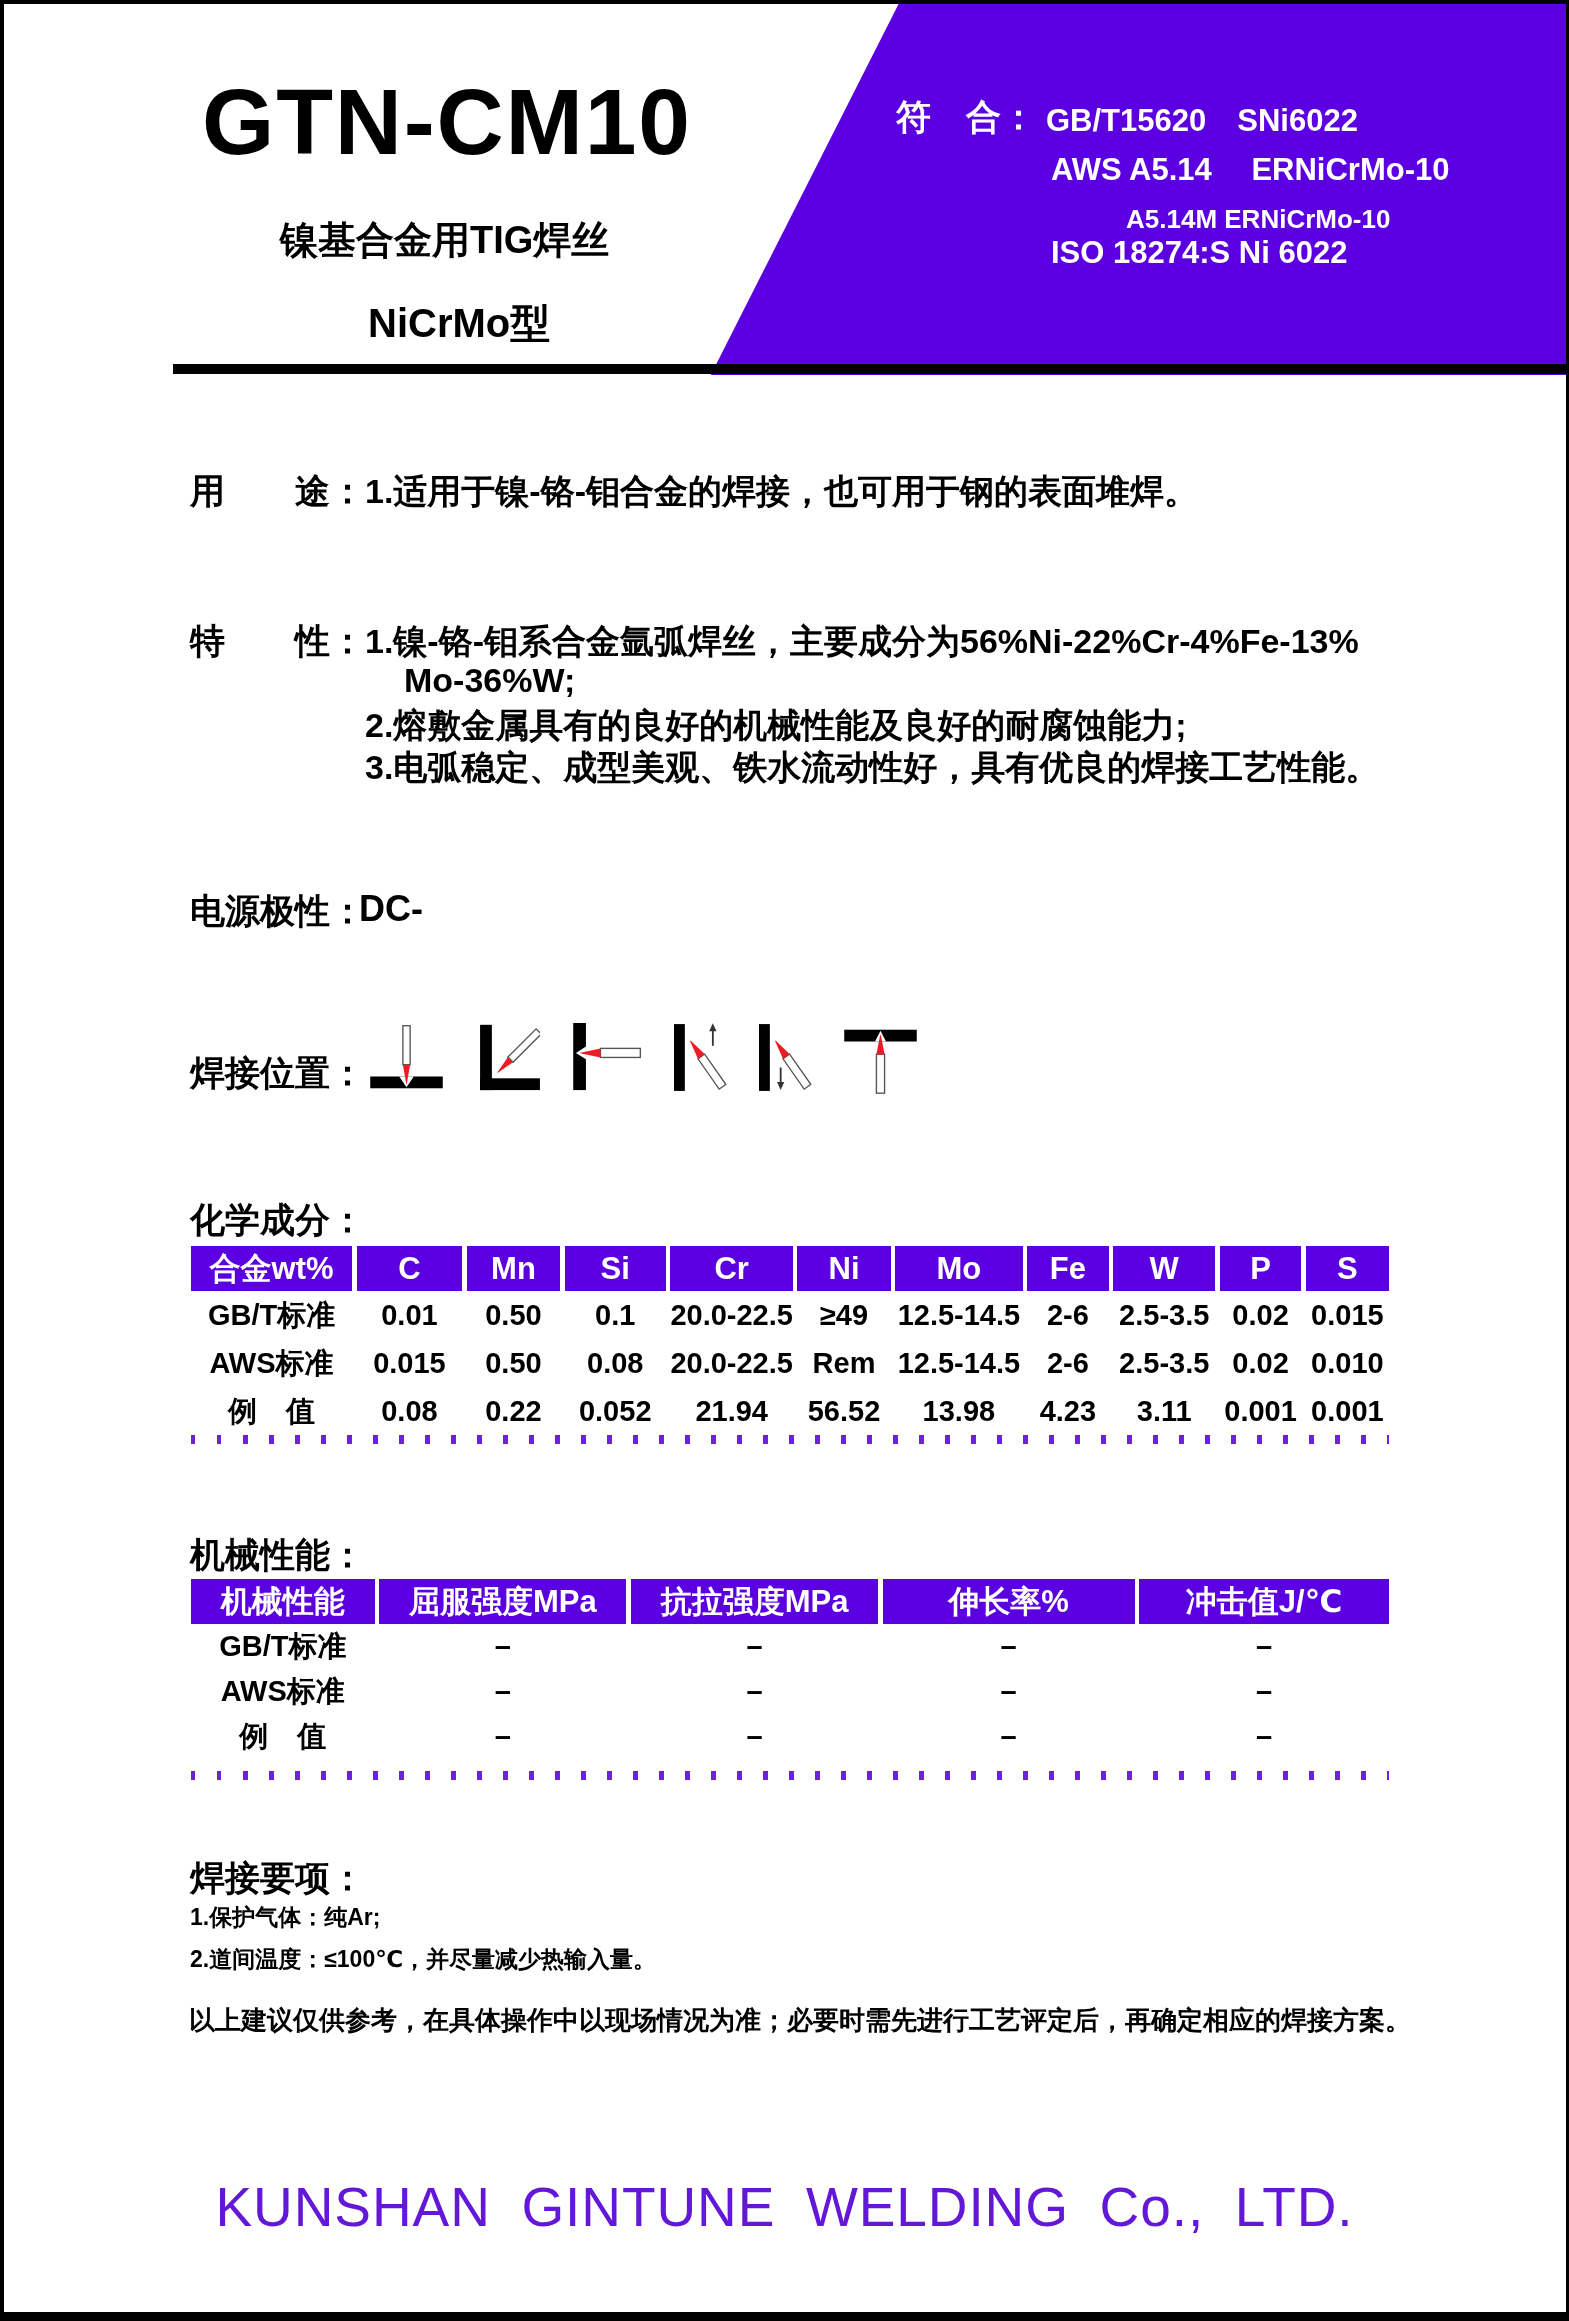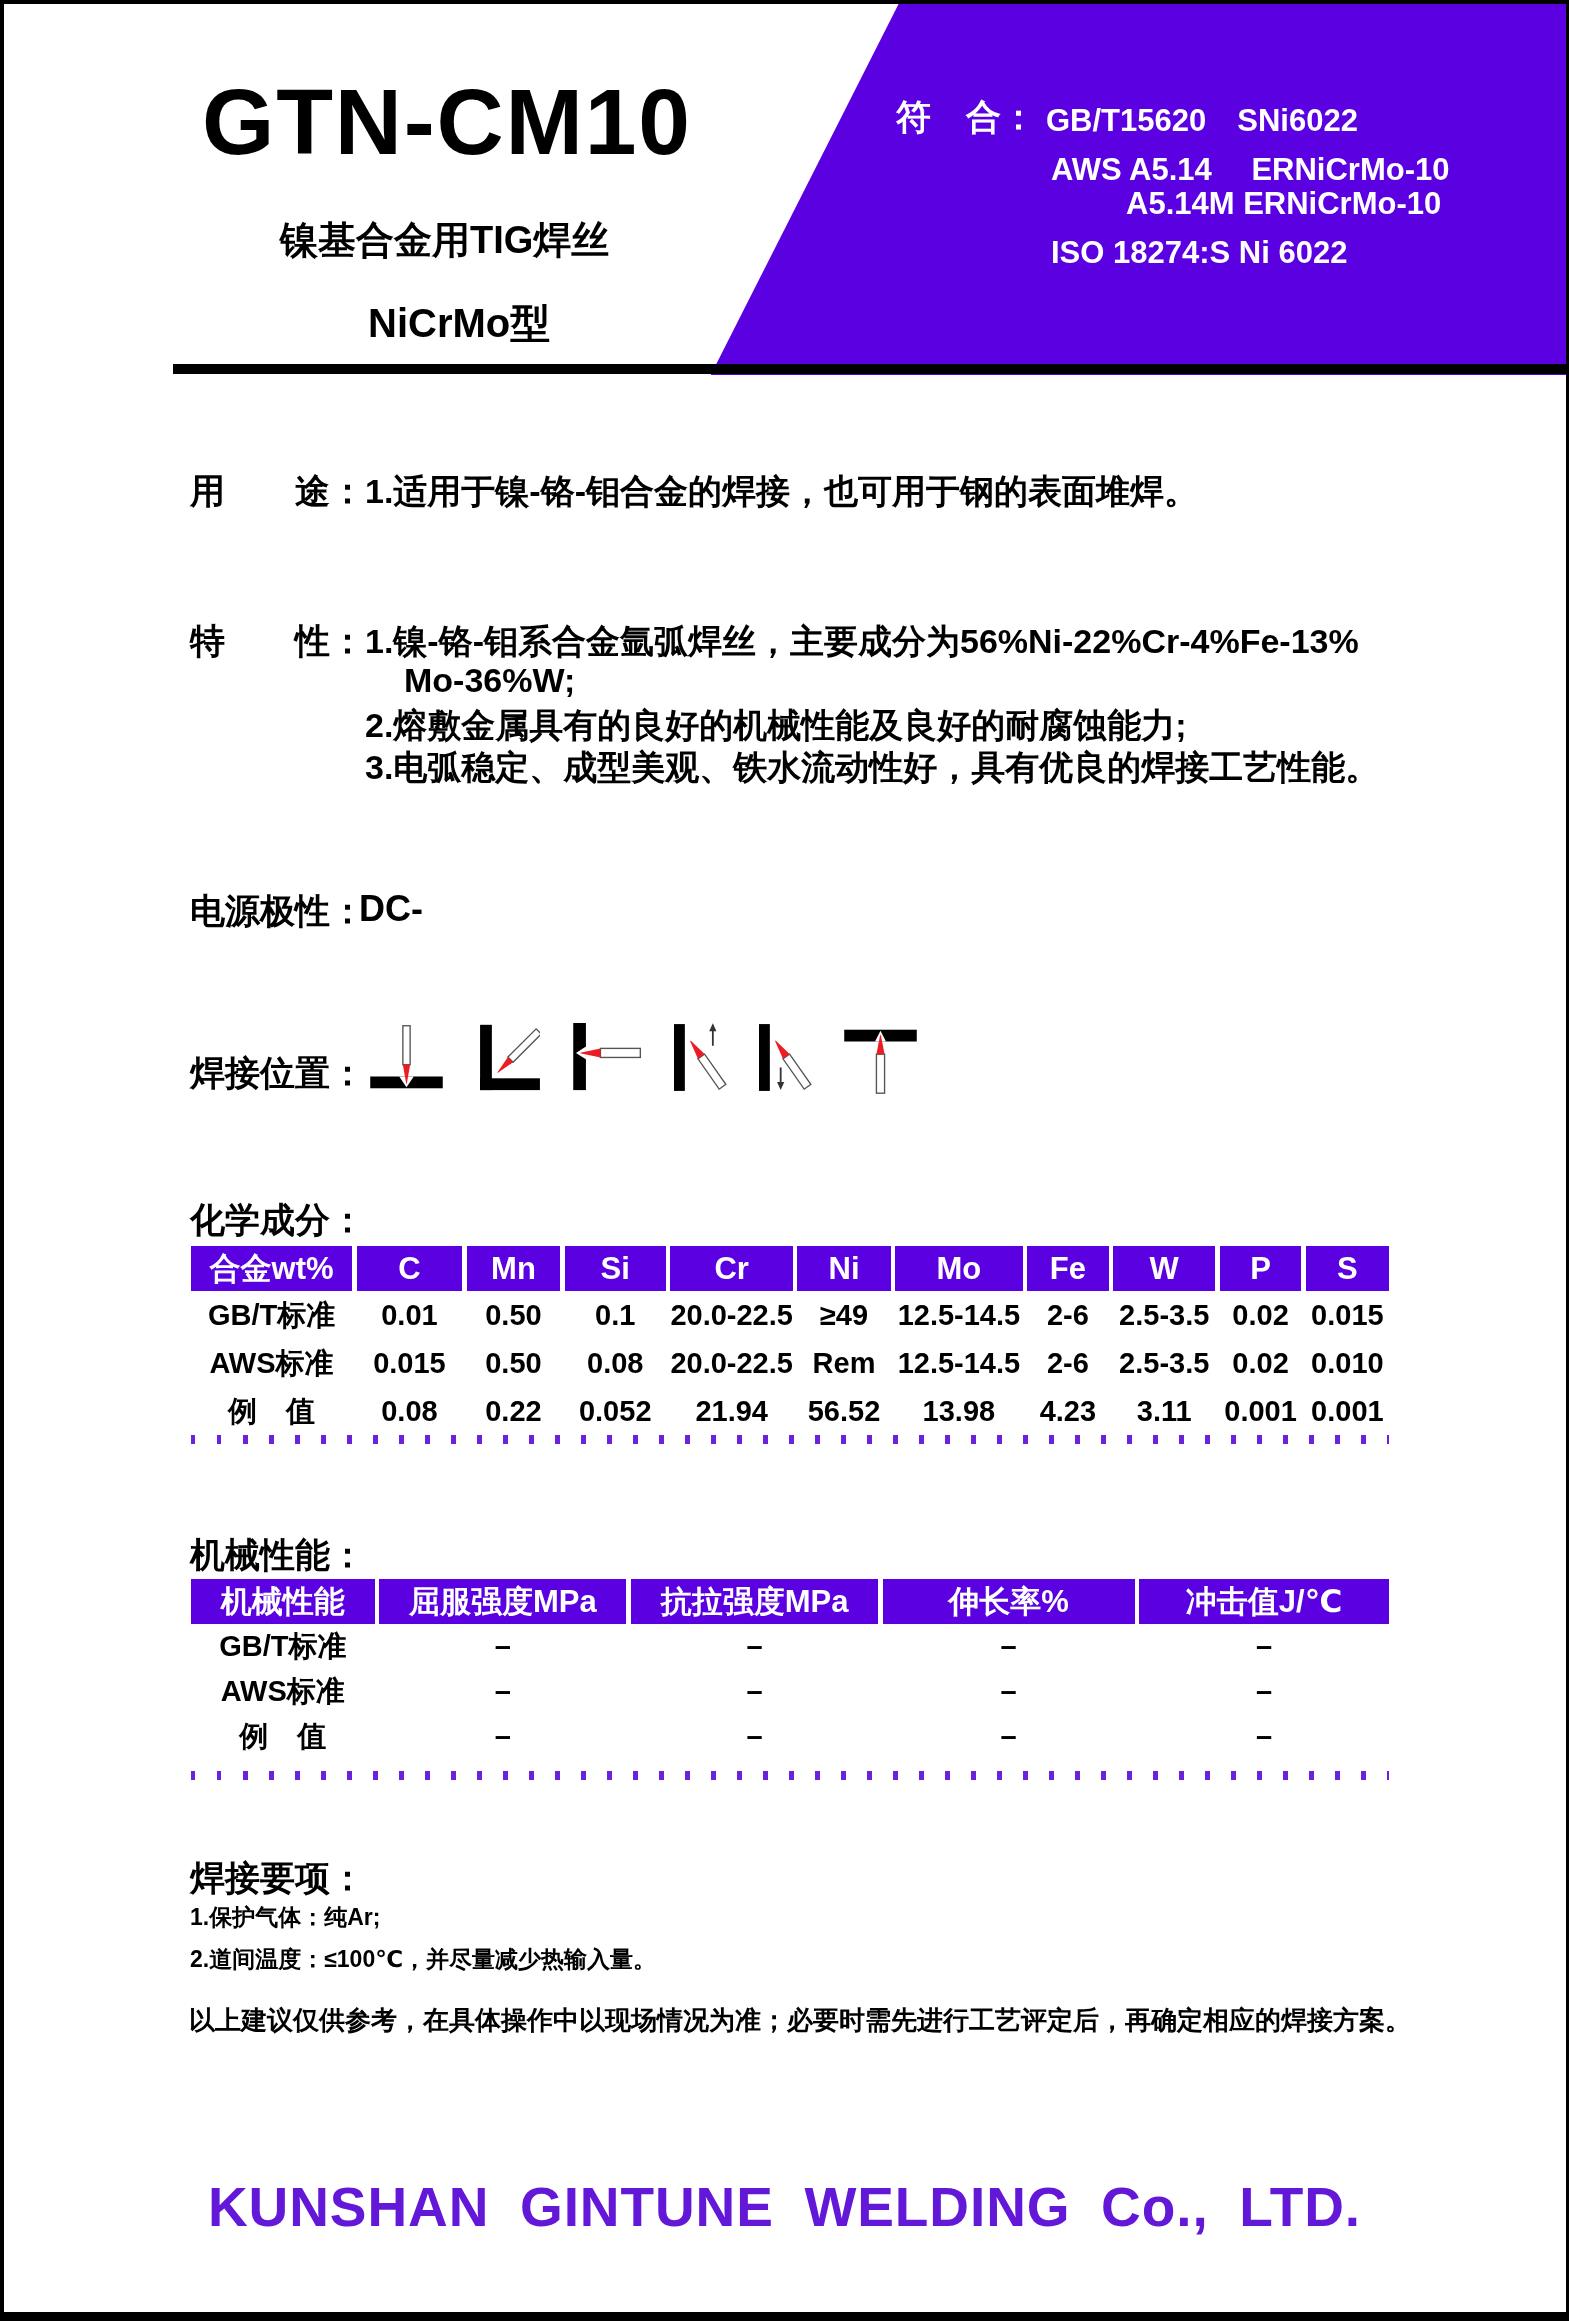--- a/index.html
+++ b/index.html
@@ -32,21 +32,21 @@
   .mech{left:191px;top:1579px;width:1198px;
     grid-template-columns:202fr 272fr 272fr 277fr 275fr;}
   .th{background:#5b00e1;color:#fff;font-size:31px;font-weight:bold;text-align:center;
     line-height:45px;height:45px;white-space:nowrap;}
   .td{font-size:29px;font-weight:bold;text-align:center;line-height:48px;height:48px;white-space:nowrap;}
   .mech .td{line-height:45px;height:45px;}
   .dots{width:1198px;height:9px;
     background:repeating-linear-gradient(to right,#6a22dd 0 4.5px,transparent 4.5px 26px);}
   .notetext{font-size:23px;font-weight:bold;white-space:nowrap;}
   .disclaimer{font-size:26px;font-weight:bold;white-space:nowrap;text-align:right;}
-  .footer{left:0;top:2175px;width:1569px;text-align:center;font-size:55px;font-weight:bold;
+  .footer{left:0;top:2175px;width:1569px;text-align:center;font-size:55px;font-weight:normal;
     color:#6318d8;letter-spacing:0.9px;word-spacing:14.5px;white-space:nowrap;}
   .icon{position:absolute;}
 </style>
 </head>
 <body>
 
 <div class="page">
 
   <div class="abs banner"></div>
 
@@ -56,21 +56,21 @@
   <div class="abs b-bottom"></div>
 
   <div class="abs title">GTN-CM10</div>
   <div class="abs subtitle">镍基合金用TIG焊丝</div>
   <div class="abs typeline">NiCrMo型</div>
   <div class="abs rule"></div>
 
   <div class="abs banner-text" style="left:896px;top:94px;font-size:35px;">符　合：</div>
   <div class="abs banner-text" style="left:1046px;top:100px;font-size:31px;">GB/T15620　SNi6022</div>
   <div class="abs banner-text" style="left:1051px;top:149px;font-size:31px;">AWS A5.14　 ERNiCrMo-10</div>
-  <div class="abs banner-text" style="left:1126px;top:186px;font-size:31px;">A5.14M ERNiCrMo-10</div>
+  <div class="abs banner-text" style="left:1126px;top:204px;font-size:26px;">A5.14M ERNiCrMo-10</div>
   <div class="abs banner-text" style="left:1051px;top:235px;font-size:31px;">ISO 18274:S Ni 6022</div>
 
   <div class="abs label" style="left:190px;top:468px;">用　　途：</div>
   <div class="abs bodytext" style="left:365px;top:469px;">1.适用于镍-铬-钼合金的焊接，也可用于钢的表面堆焊。</div>
 
   <div class="abs label" style="left:190px;top:618px;">特　　性：</div>
   <div class="abs bodytext" style="left:365px;top:619px;">1.镍-铬-钼系合金氩弧焊丝，主要成分为56%Ni-22%Cr-4%Fe-13%</div>
   <div class="abs bodytext" style="left:404px;top:661px;">Mo-36%W;</div>
   <div class="abs bodytext" style="left:365px;top:703px;">2.熔敷金属具有的良好的机械性能及良好的耐腐蚀能力;</div>
   <div class="abs bodytext" style="left:365px;top:745px;">3.电弧稳定、成型美观、铁水流动性好，具有优良的焊接工艺性能。</div>

